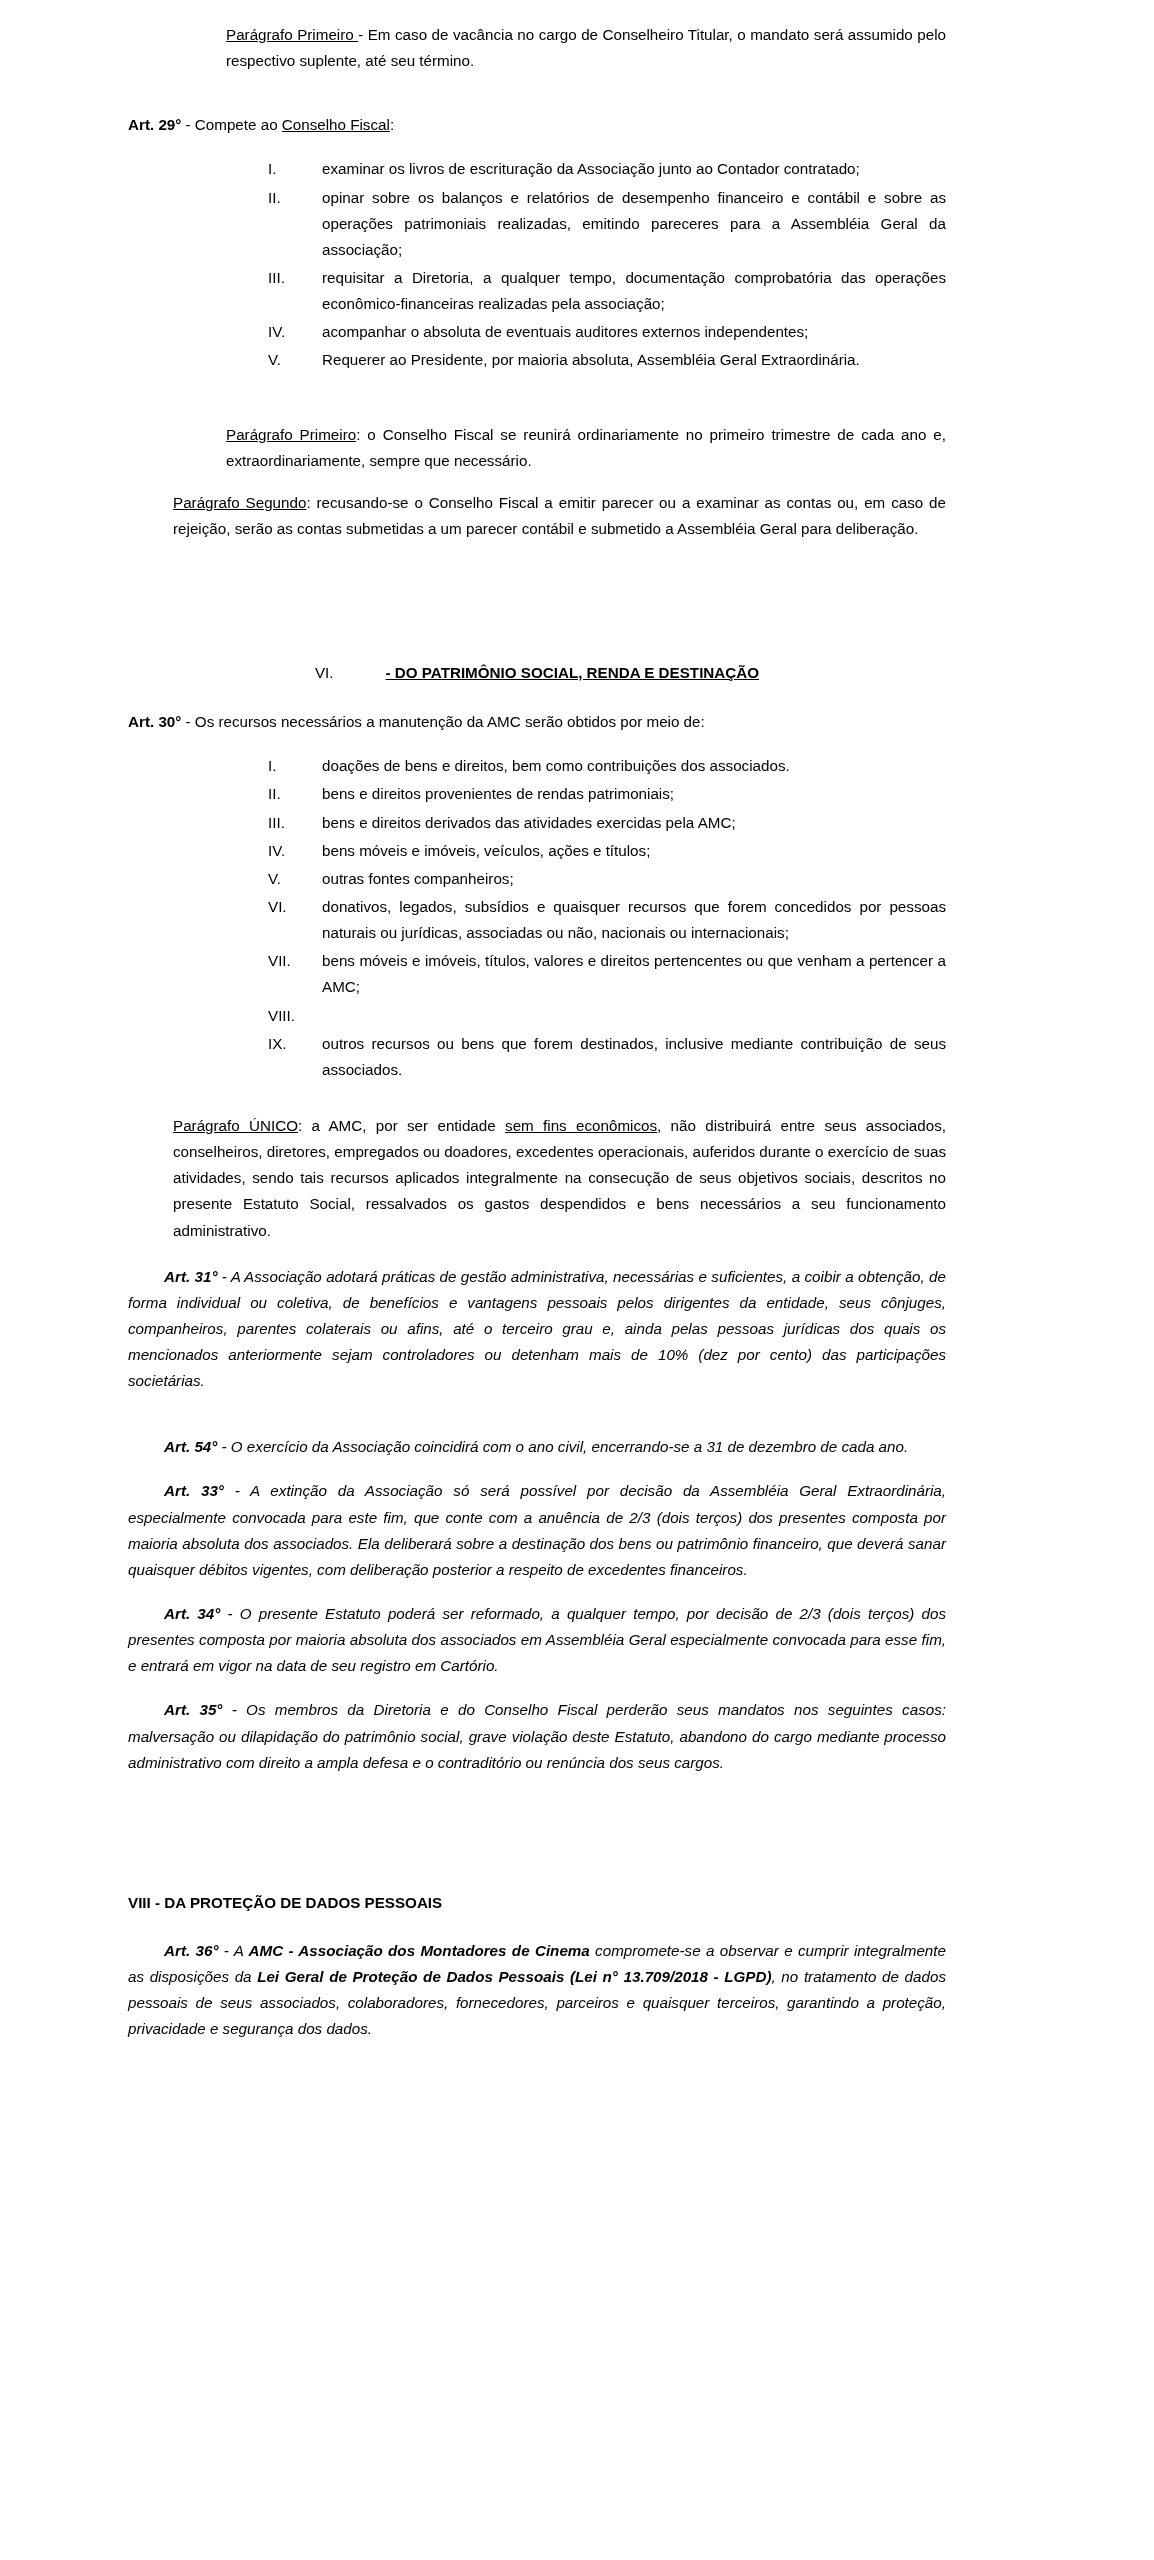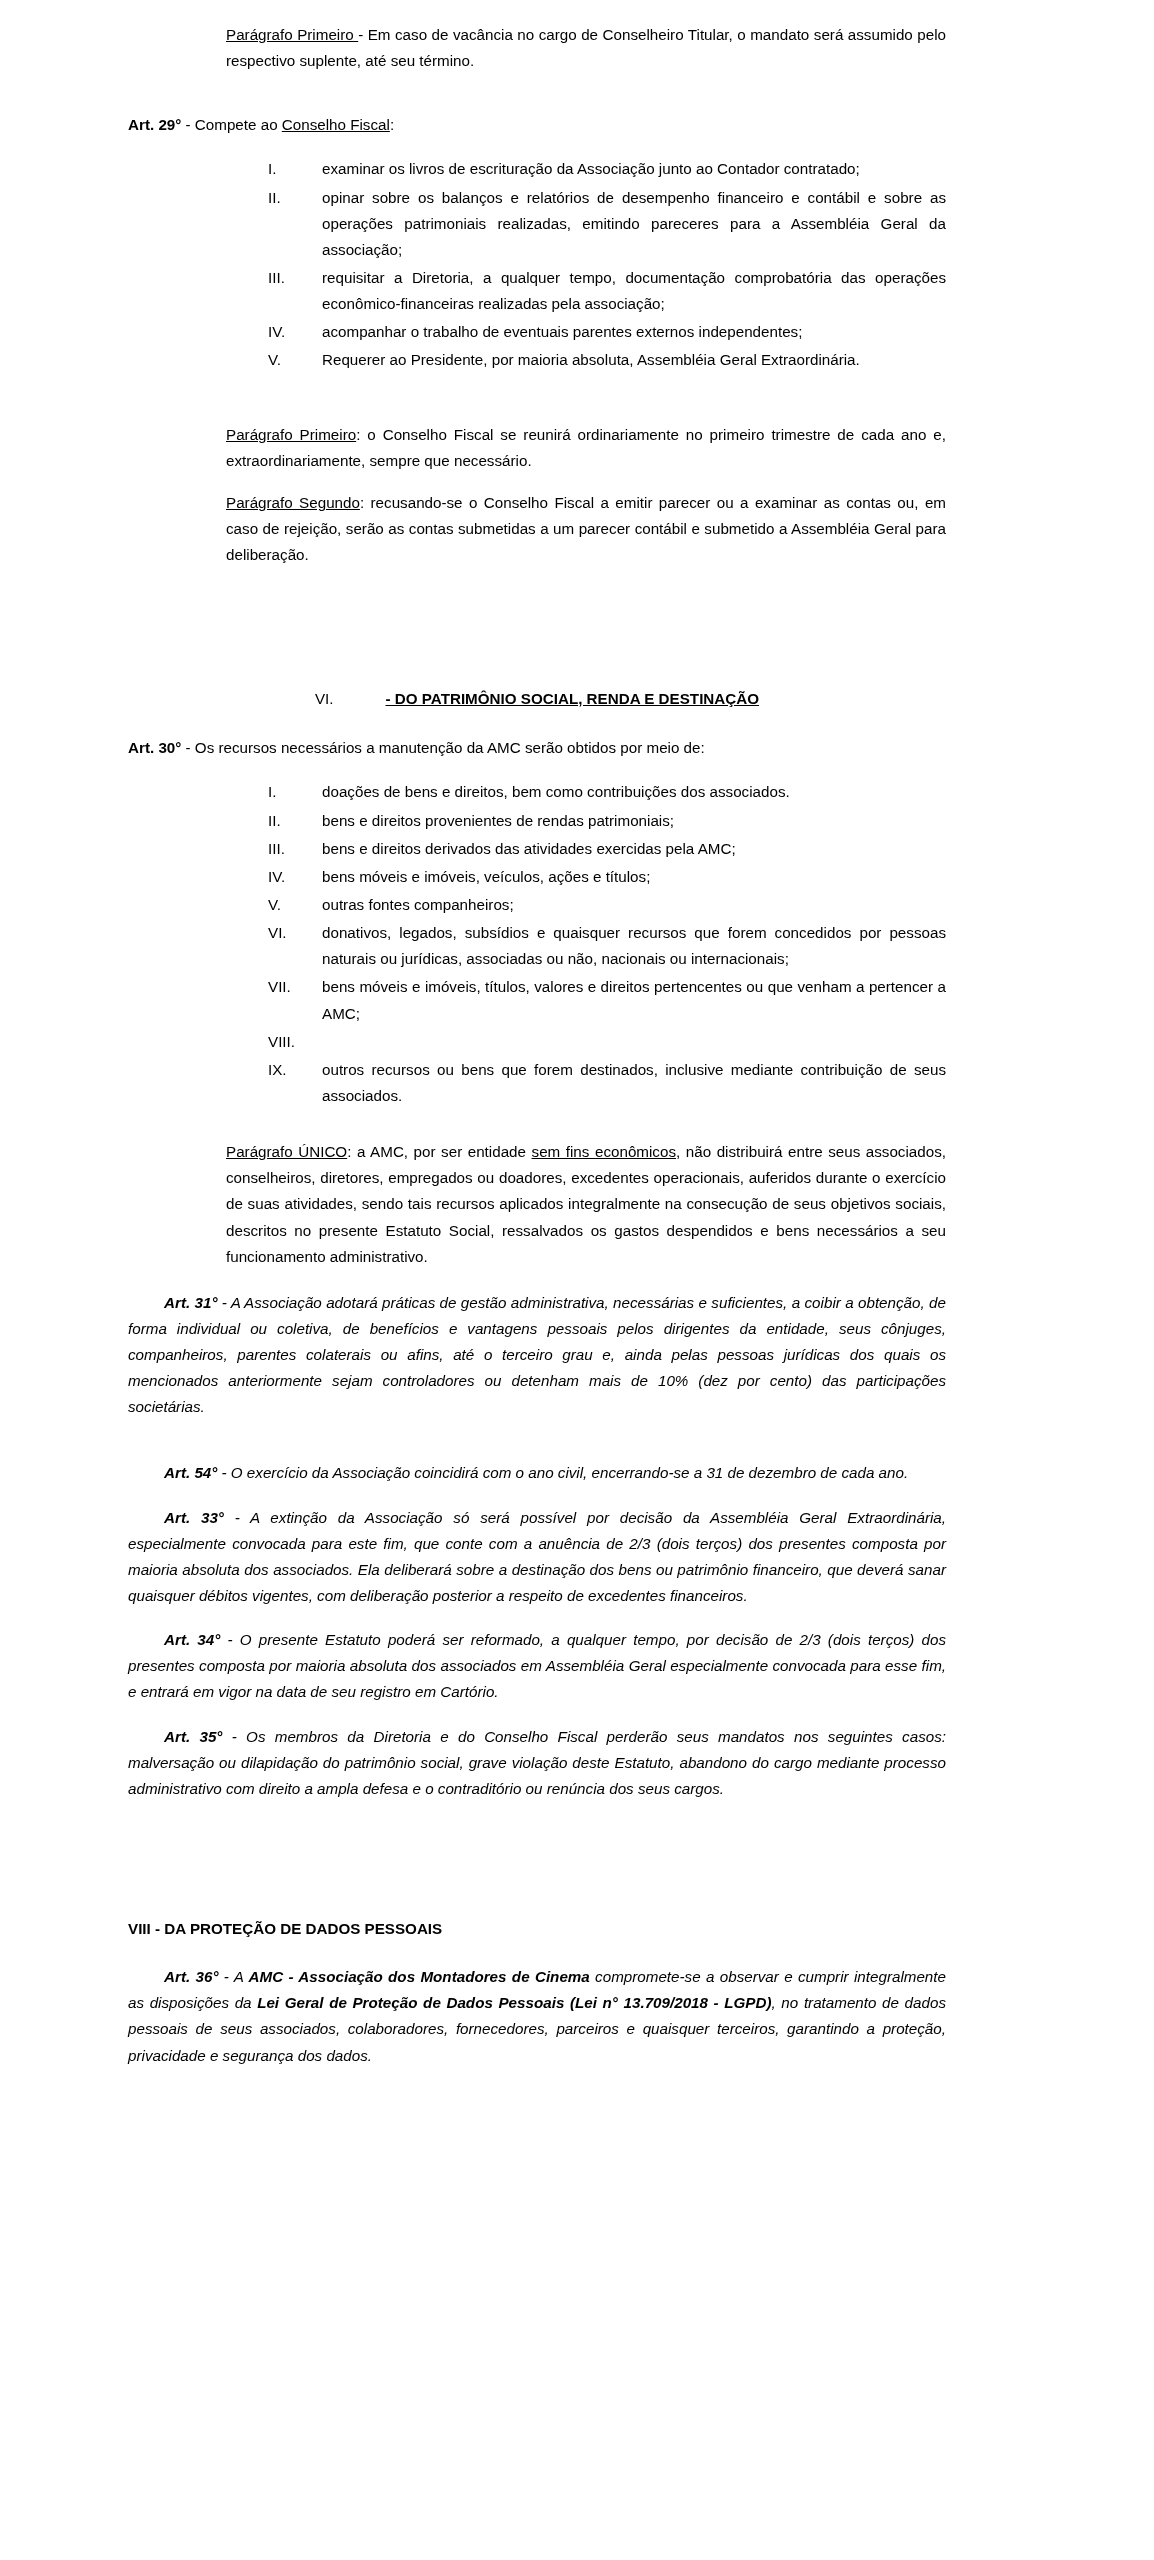--- a/index.html
+++ b/index.html
@@ -29,21 +29,21 @@
     margin: 0;
     font-size: 15.2px;
     line-height: 1.72;
     text-align: justify;
   }
   .indent-para {
     margin-left: 98px;
     margin-bottom: 16px;
   }
   .indent-para-2 {
-    margin-left: 98px;
+    margin-left: 45px;
     margin-bottom: 20px;
   }
   .art-para {
     margin-left: 0;
     margin-bottom: 18px;
   }
   .u { text-decoration: underline; }
   .b { font-weight: bold; }
   .first-line-indent { text-indent: 36px; font-style: italic; }
 
@@ -122,21 +122,21 @@
       <li>
           <span class="num">II.</span>
           <span class="txt">opinar sobre os balanços e relatórios de desempenho financeiro e contábil e sobre as operações patrimoniais realizadas, emitindo pareceres para a Assembléia Geral da associação;</span>
         </li>
       <li>
           <span class="num">III.</span>
           <span class="txt">requisitar a Diretoria, a qualquer tempo, documentação comprobatória das operações econômico-financeiras realizadas pela associação;</span>
         </li>
       <li>
           <span class="num">IV.</span>
-          <span class="txt">acompanhar o trabalho de eventuais parentes externos independentes;</span>
+          <span class="txt">acompanhar o absoluta de eventuais auditores externos independentes;</span>
         </li>
       <li>
           <span class="num">V.</span>
           <span class="txt">Requerer ao Presidente, por maioria absoluta, Assembléia Geral Extraordinária.</span>
         </li>
     </ul>
 
     <div class="spacer-md"></div>
 
     <p class="indent-para">

